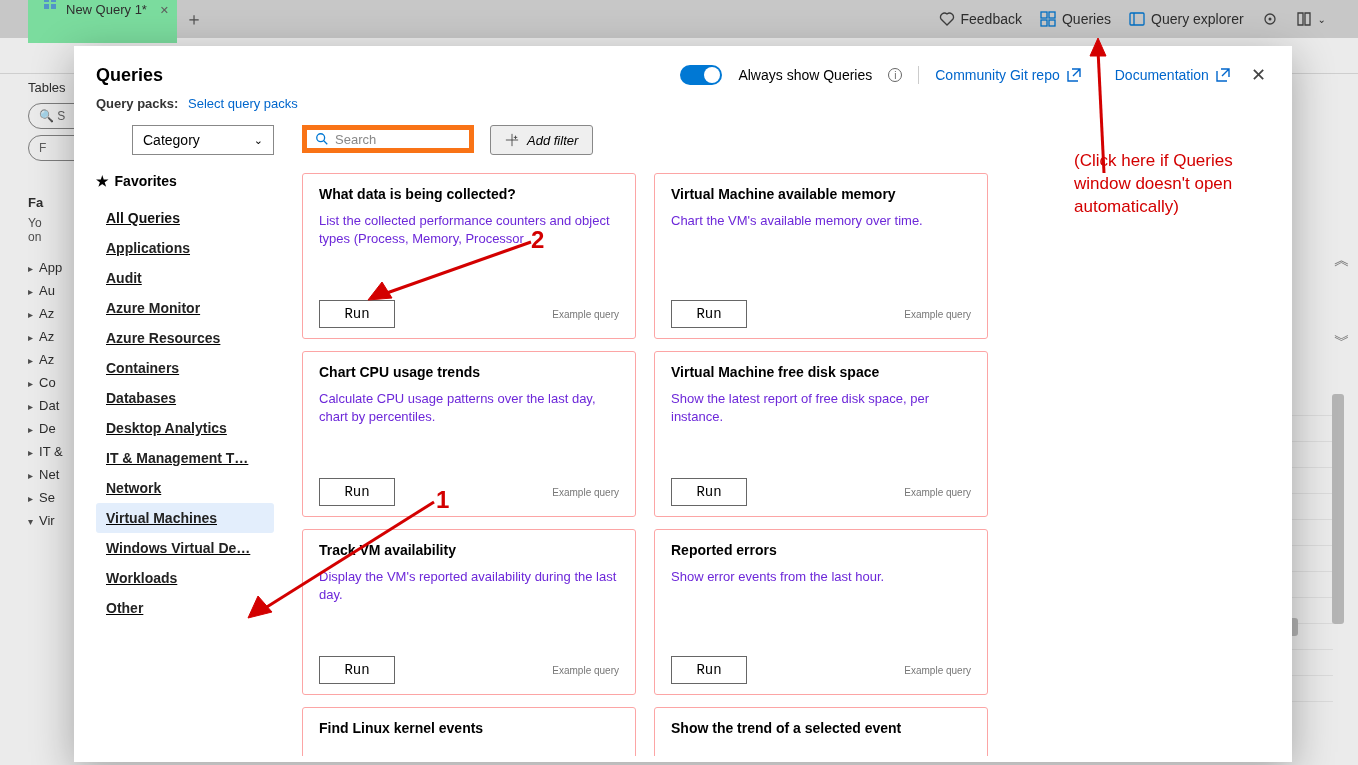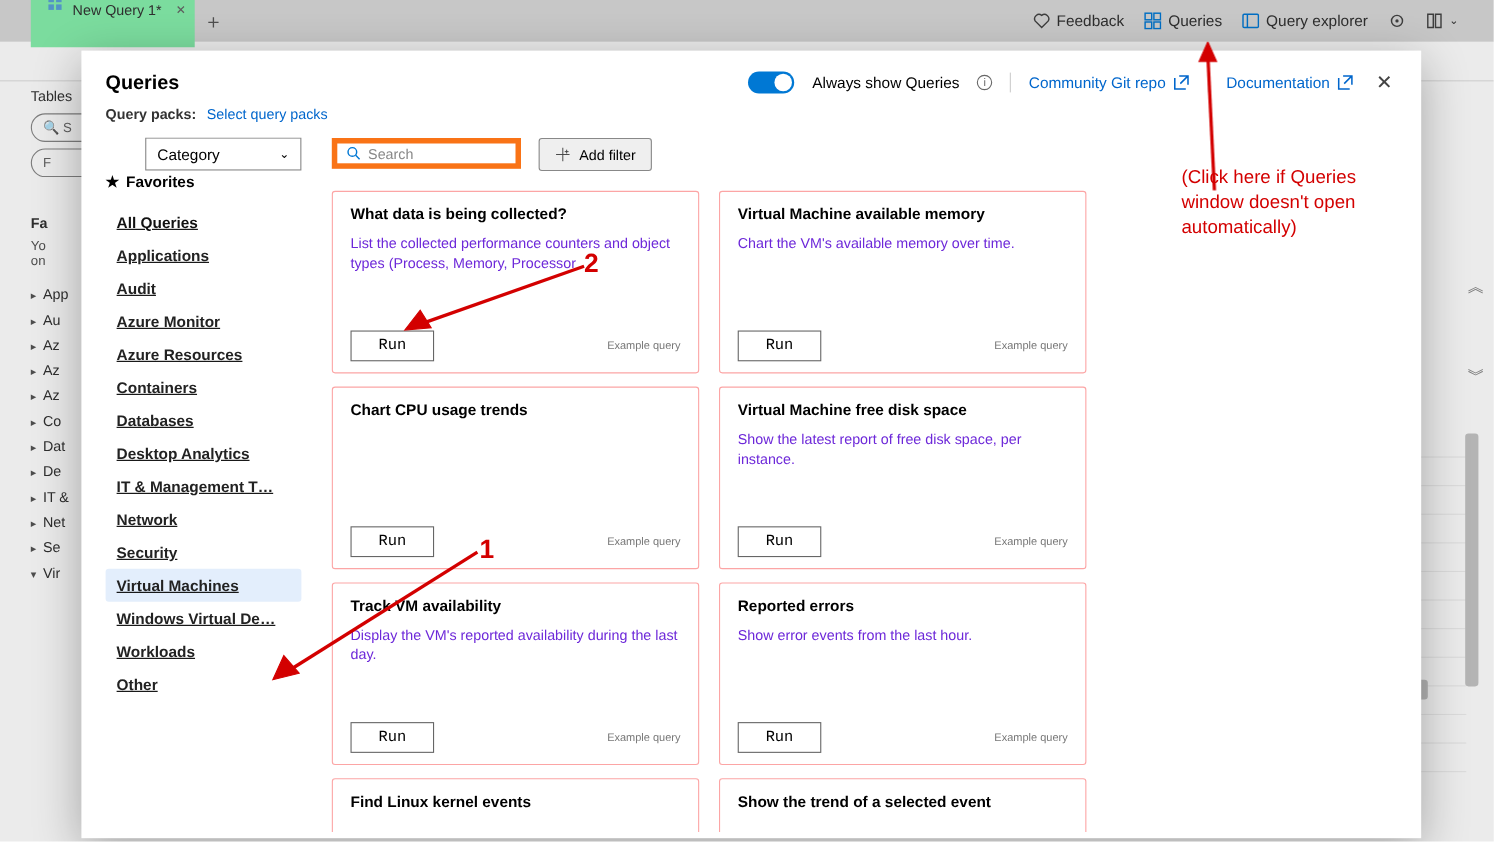--- a/index.html
+++ b/index.html
@@ -35,32 +35,32 @@
 .toggle { width:42px; height:20px; border-radius:10px; background:#0078d4; position:relative; }
 .toggle::after { content:""; position:absolute; right:2px; top:2px; width:16px; height:16px; border-radius:50%; background:#fff; }
 .modal .mhead .link { color:#0066cc; display:flex; gap:6px; align-items:center; }
 .modal .mhead .sep { width:1px; height:18px; background:#ccc; }
 .modal .mhead .close { font-size:18px; color:#444; cursor:pointer; padding:0 4px;}
 .info-dot { width:14px; height:14px; border:1px solid #666; border-radius:50%; display:inline-flex; align-items:center; justify-content:center; font-size:10px; color:#666;}
 .modal .packs { padding: 6px 22px 14px; font-size: 13px; color:#333;}
 .modal .packs .link { color:#0066cc; margin-left:6px;}
 .modal .mbody { flex:1; display:flex; overflow:hidden; padding:0 22px 6px;}
 .modal .left { width: 178px; flex:0 0 178px; }
-.modal .left .row1 { display:flex; gap:14px; padding-left:36px;}
+.modal .left .row1 { display:flex; gap:14px; margin-bottom:16px;padding-left:36px;}
 .modal .left .select { height:30px; border:1px solid #888; width:158px; display:flex; align-items:center; justify-content:space-between; padding:0 10px; font-size:14px;}
 .modal .left .fav-head { font-weight:bold; font-size:14px; padding: 2px 0 14px; display:flex; gap:6px; align-items:center; }
 .modal .left .catlist { font-size:14px;text-decoration:underline; }
 .modal .left .cat { padding:7px 10px; font-weight:bold; color:#222; border-radius:3px; cursor:pointer; white-space:nowrap; overflow:hidden; text-overflow:ellipsis;}
 .modal .left .cat.all { color:#111;}
 .modal .left .cat.selected { background:#e3eefc; }
 .modal .main { flex:1; padding-left: 28px; overflow-y:auto; }
 .modal .main .toprow { display:flex; gap:16px; margin-bottom:0; }
 .modal .main .search { height:28px; width:172px; border:5px solid #f97316; display:flex; align-items:center; gap:6px; padding:0 8px; font-size:13px; color:#888;}
 .modal .main .search svg { flex:0 0 auto; }
-.modal .main .addfilter { height:30px; border:1px solid #888; border-radius:3px; padding:0 14px; display:flex; align-items:center; gap:8px; font-size:13px;}
+.modal .main .addfilter { height:30px; border:1px solid #888; border-radius:3px; padding:0 14px; display:flex; align-items:center; gap:8px; font-size:13px;font-style:italic;}
 .cards { display:grid; grid-template-columns: 334px 334px; gap:12px 18px; margin-top:18px; }
 .card { border:1px solid #fca5a5; border-radius:3px; padding:12px 16px 10px; height:166px; display:flex; flex-direction:column; }
 .card.short { height: 60px; }
 .card h3 { font-size:14px; font-weight:bold; margin-bottom:10px; }
 .card p { font-size:13px; color:#6d28d9; line-height:1.35; }
 .card .foot { margin-top:auto; display:flex; align-items:center; justify-content:space-between;}
 .card .run { border:1px solid #666; background:#fff; width:76px; height:28px; font-family: "Consolas","Courier New",monospace; font-size:14px; cursor:pointer;}
 .card .example { font-size:10px; color:#777; }
 
 
@@ -227,21 +227,20 @@
             <div class="cat all">All Queries</div>
             <div class="cat">Applications</div>
             <div class="cat">Audit</div>
             <div class="cat">Azure Monitor</div>
             <div class="cat">Azure Resources</div>
             <div class="cat">Containers</div>
             <div class="cat">Databases</div>
             <div class="cat">Desktop Analytics</div>
             <div class="cat">IT &amp; Management T…</div>
             <div class="cat">Network</div>
-            <div class="cat">Security</div>
             <div class="cat selected">Virtual Machines</div>
             <div class="cat">Windows Virtual De…</div>
             <div class="cat">Workloads</div>
             <div class="cat">Other</div>
           </div>
       </div>
 
       <div class="main">
         <div class="toprow">
           <div class="search">
@@ -271,20 +270,21 @@
             <div class="card">
               <h3>Virtual Machine available memory</h3>
               <p>Chart the VM's available memory over time.</p>
               <div class="foot">
                 <button class="run">Run</button>
                 <span class="example">Example query</span>
               </div>
             </div>
             <div class="card">
               <h3>Chart CPU usage trends</h3>
+              <p>Calculate CPU usage patterns over the last day, chart by percentiles.</p>
               <div class="foot">
                 <button class="run">Run</button>
                 <span class="example">Example query</span>
               </div>
             </div>
             <div class="card">
               <h3>Virtual Machine free disk space</h3>
               <p>Show the latest report of free disk space, per instance.</p>
               <div class="foot">
                 <button class="run">Run</button>

